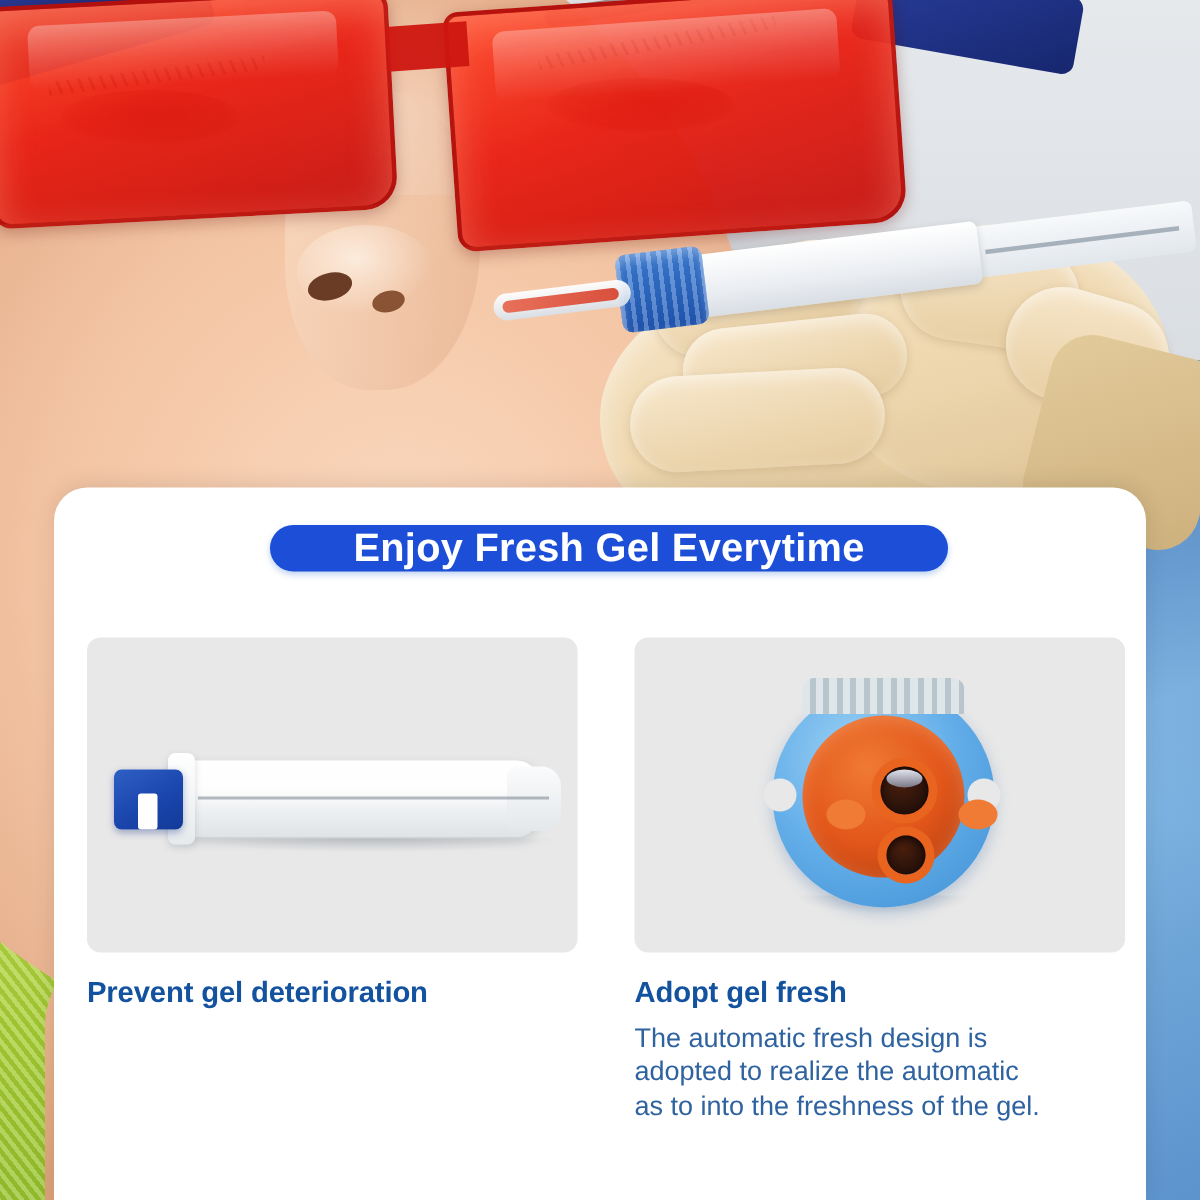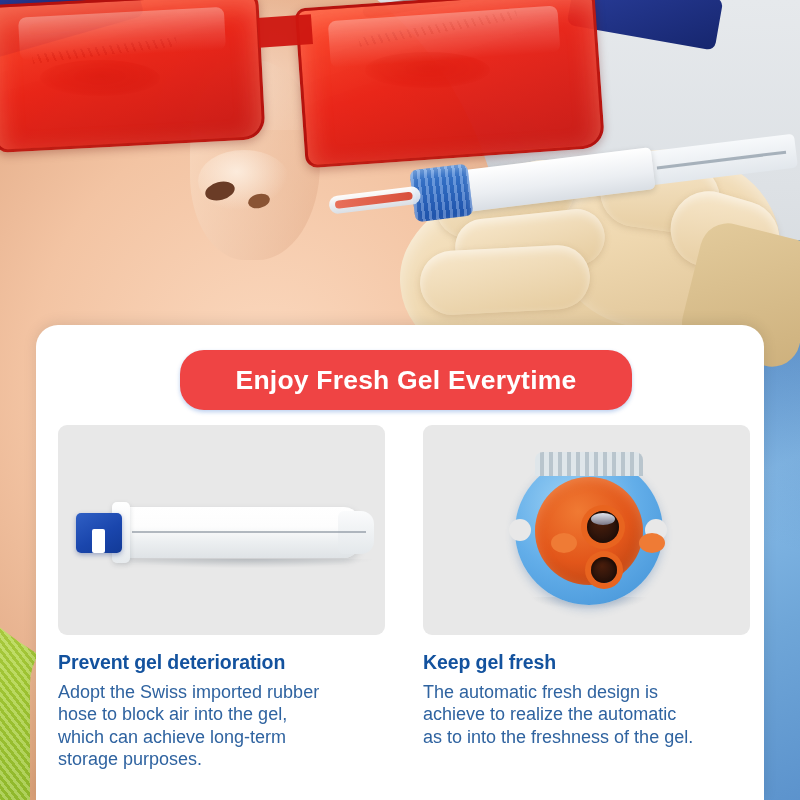--- a/index.html
+++ b/index.html
@@ -298,22 +298,22 @@
   .card {
     position:absolute; left:36px; top:325px; width:728px; height:475px;
     background:#ffffff;
     border-radius:22px 22px 0 0;
     box-shadow:0 -2px 14px rgba(0,0,0,.10);
   }
 
   
   .pill {
     position:absolute; left:144px; top:25px;
-    width:452px; height:60px;
-    background:#ef4444;
+    width:452px; height:31px;
+    background:#1d4ed8;
     border-radius:24px;
     display:flex; align-items:center; justify-content:center;
     box-shadow:0 2px 4px rgba(16,85,196,.28);
   }
   .pill-text {
     color:#ffffff;
     font-size:26.5px;
     font-weight:bold;
     letter-spacing:.2px;
     white-space:nowrap;
@@ -547,48 +547,42 @@
             <div class="cart-barrel"></div>
             <div class="cart-barrel2"></div>
             <div class="cart-seam"></div>
             <div class="cart-flange"></div>
             <div class="cart-clip">
               <div class="cart-clip-slot"></div>
             </div>
           </div>
         </div>
         <div class="cap-title">Prevent gel deterioration</div>
-        <div class="cap-body">
-          <span>Adopt the Swiss imported rubber</span>
-          <span>hose to block air into the gel,</span>
-          <span>which can achieve long-term</span>
-          <span>storage purposes.</span>
-        </div>
       </div>
 
       <div class="col">
         <div class="thumb">
           <div class="nozzle">
             <div class="noz-shadow"></div>
             <div class="noz-collar"></div>
             <div class="noz-ridge"></div>
             <div class="noz-notch n1"></div>
             <div class="noz-notch n2"></div>
             <div class="noz-inner">
               <div class="noz-lug l1"></div>
               <div class="noz-lug l2"></div>
               <div class="noz-port p1"></div>
               <div class="noz-port-hl"></div>
               <div class="noz-port p2"></div>
             </div>
           </div>
         </div>
-        <div class="cap-title">Keep gel fresh</div>
+        <div class="cap-title">Adopt gel fresh</div>
         <div class="cap-body">
           <span>The automatic fresh design is</span>
-          <span>achieve to realize the automatic</span>
+          <span>adopted to realize the automatic</span>
           <span>as to into the freshness of the gel.</span>
         </div>
       </div>
 
     </div>
   </div>
 </div>
 
 </body></html>

